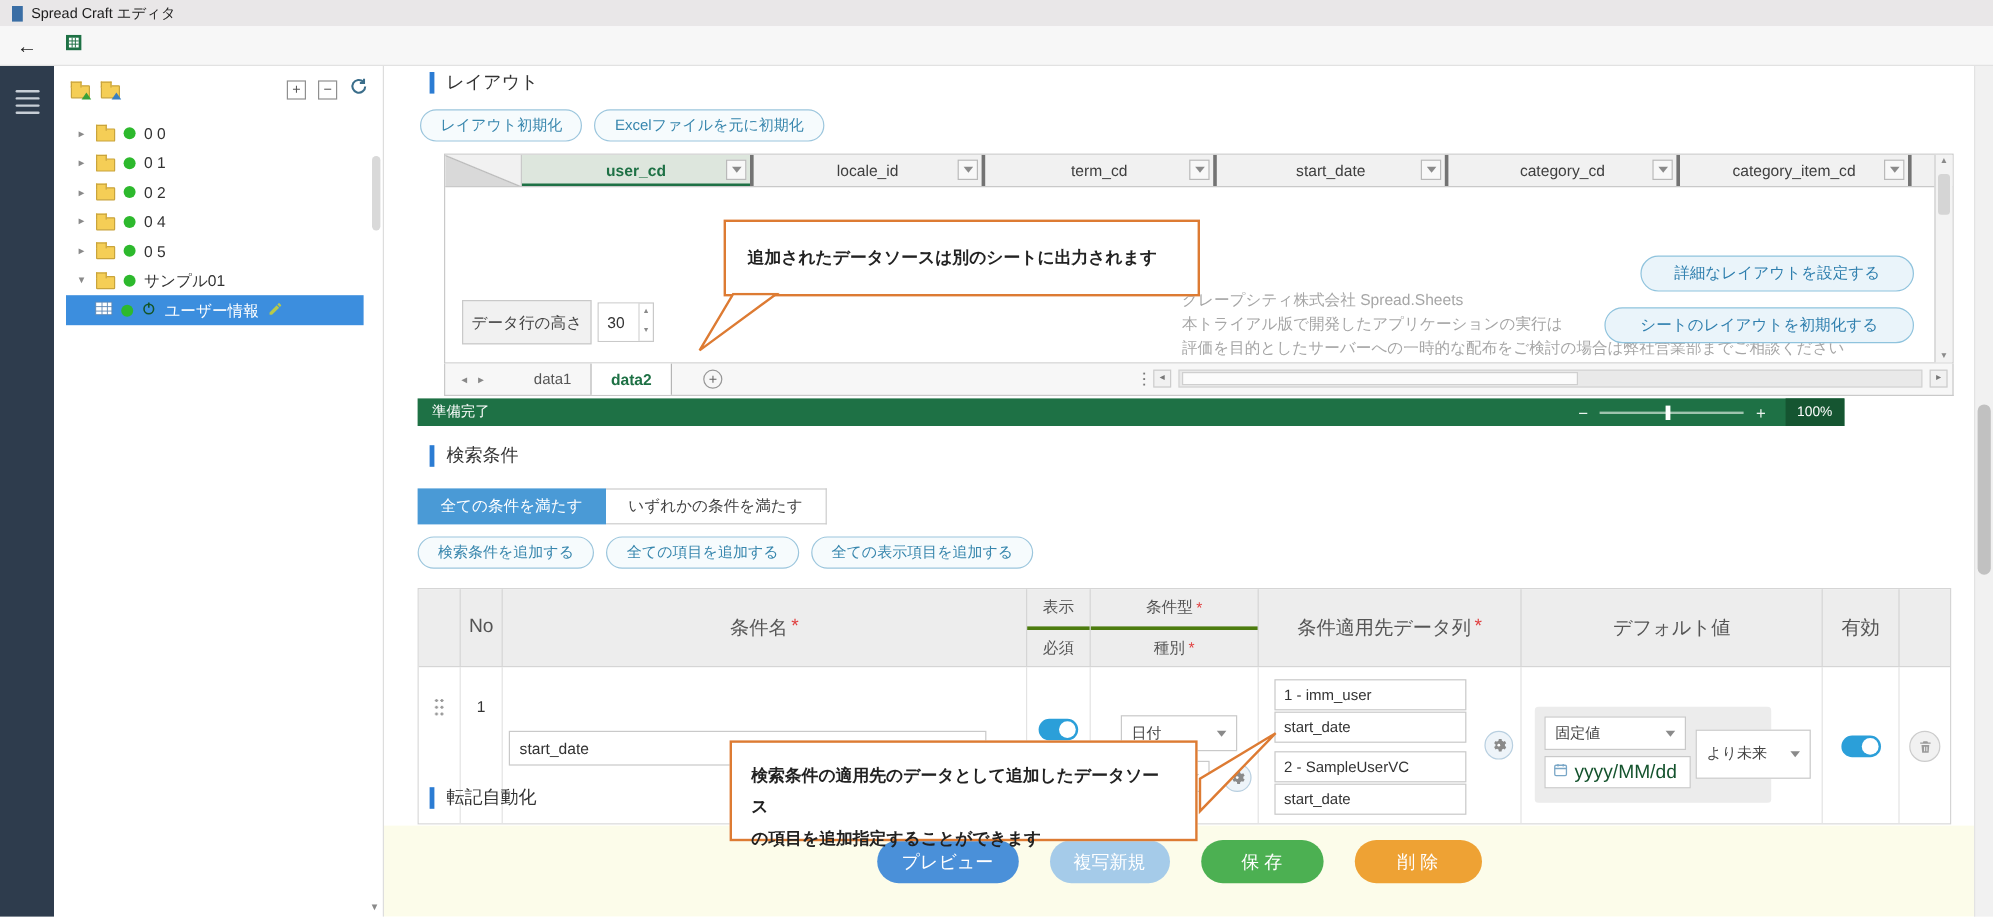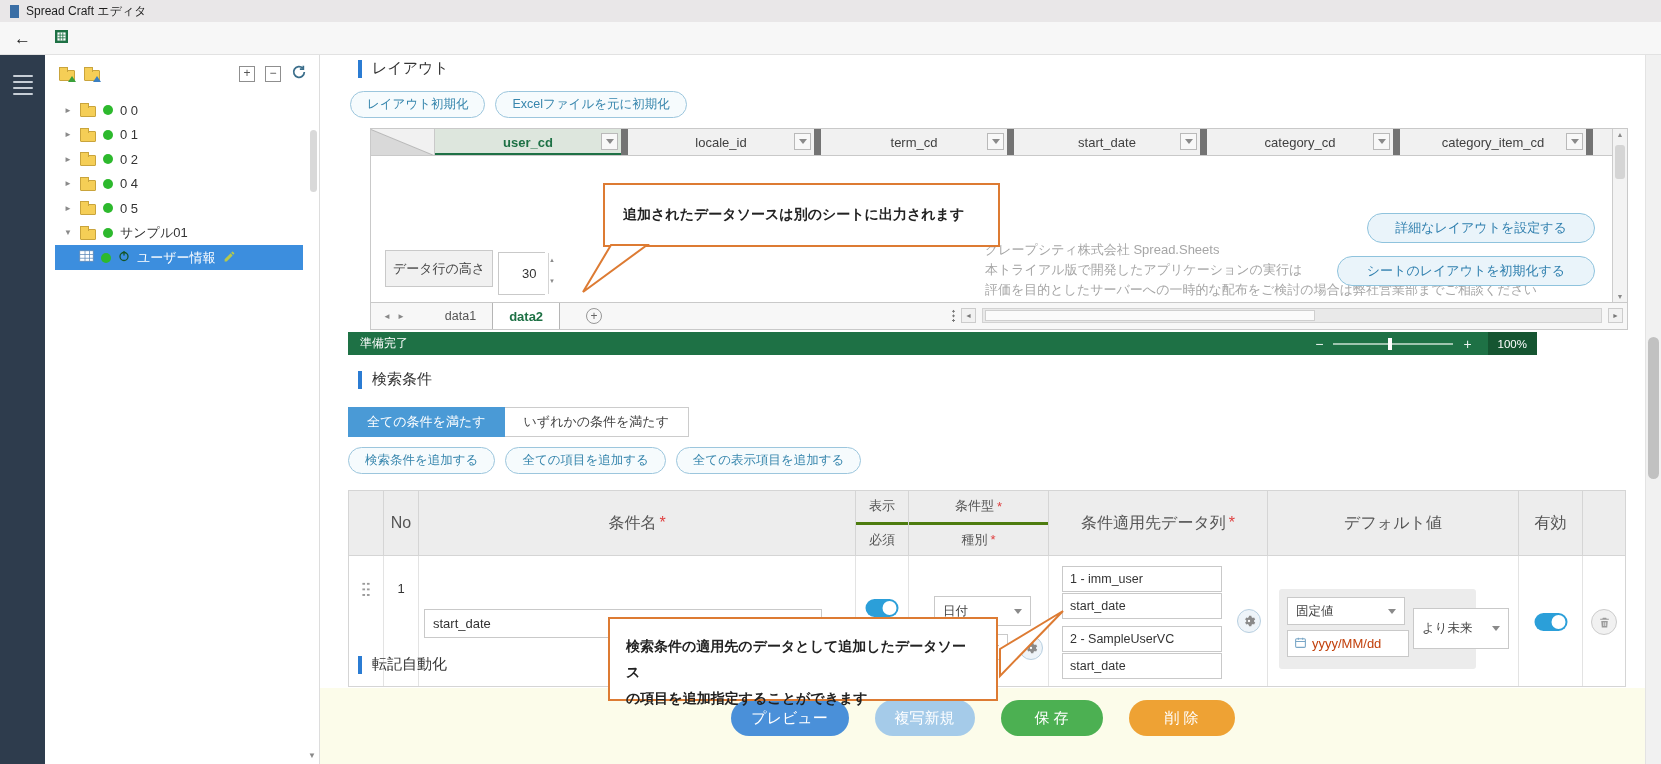--- a/index.html
+++ b/index.html
@@ -45,35 +45,35 @@
   .sec-header { position:absolute; display:flex; align-items:center; gap:10px; }
   .accent { width:4px; height:18px; background:#2b7cd3; }
   .sec-title { font-size:15px; color:#333; }
   .pill { height:27px; border:1px solid #9cc6dd; border-radius:14px; background:#f6fbfd; color:#3786ad; font-size:12.5px; display:inline-flex; align-items:center; padding:0 16px; white-space:nowrap; }
   .layout-pills { position:absolute; left:30px; top:36px; display:flex; gap:10px; }
 
   
   .sheet { position:absolute; left:50px; top:73px; width:1258px; height:175px; border:1px solid #c9c9c9; background:#fff; z-index:1; }
   .sheet-header { display:flex; height:27px; background:#f1f1f1; border-bottom:1px solid #c9c9c9; overflow:hidden; }
   .corner { width:64px; flex:0 0 auto; border-right:1px solid #c9c9c9; background:linear-gradient(to top right,#d9d9d9 47%,#b9b9b9 49%,#f1f1f1 51%); }
-  .shcol { width:193px; flex:0 0 auto; position:relative; display:flex; align-items:center; justify-content:center; border-right:7px solid #737373; font-size:13px; color:#3f3f3f; }
+  .shcol { width:193px; flex:0 0 auto; position:relative; display:flex; align-items:center; justify-content:center; border-right:3px solid #737373; font-size:13px; color:#3f3f3f; }
   .shcol .dd { position:absolute; right:3px; top:4px; width:17px; height:17px; border:1px solid #b9b9b9; background:#f8f8f8; display:flex; align-items:center; justify-content:center; }
   .shcol.selected { background:#dde6dd; color:#1e7145; font-weight:bold; box-shadow:inset 0 -2px 0 #1e7145; }
   .tri-down { width:0; height:0; border-left:4px solid transparent; border-right:4px solid transparent; border-top:5px solid #8a8a8a; }
   .sheet-vscroll { position:absolute; right:0; top:0; bottom:0; width:15px; background:#f3f3f3; border-left:1px solid #ccc; }
   .sheet-vscroll .arr { position:absolute; left:0; width:14px; text-align:center; font-size:7px; color:#8a8a8a; }
   .sv-thumb { position:absolute; left:2px; top:16px; width:10px; height:34px; background:#d5d5d5; border-radius:3px; }
 
   .callout { position:absolute; border:2px solid #dd7b33; background:#fff; z-index:6; font-weight:bold; font-size:14px; color:#222; }
   .callout1 { left:283px; top:128px; width:397px; height:64px; display:flex; align-items:center; padding:0 18px; }
   .callout2 { left:288px; top:562px; width:390px; height:84px; padding:14px 16px; line-height:26px; }
   .tail { position:absolute; z-index:7; }
 
   .rowheight-box { position:absolute; left:65px; top:195px; width:108px; height:37px; background:#f1f1f1; border:1px solid #c9c9c9; display:flex; align-items:center; justify-content:center; font-size:13px; color:#444; z-index:4; }
-  .rowheight-input { position:absolute; left:178px; top:197px; width:47px; height:43px; border:1px solid #c9c9c9; background:#fff; z-index:4; display:flex;padding-left:16px; }
+  .rowheight-input { position:absolute; left:178px; top:197px; width:47px; height:33px; border:1px solid #c9c9c9; background:#fff; z-index:4; display:flex; }
   .rowheight-input input { width:33px; border:none; outline:none; font-size:13px; padding-left:7px; color:#333; }
   .spin { width:13px; border-left:1px solid #d5d5d5; display:flex; flex-direction:column; }
   .spin span { flex:1; font-size:6px; color:#8a8a8a; text-align:center; line-height:15px; }
 
   .watermark { position:absolute; left:665px; top:185px; font-size:13px; color:#a6a6a6; line-height:20px; z-index:2; white-space:nowrap; }
   .right-pill { position:absolute; z-index:5; height:30px; border-radius:15px; border:1px solid #8fc3dd; background:#eaf4fa; color:#2f7fae; font-size:13px; display:flex; align-items:center; justify-content:center; }
 
   
   .tabbar { position:absolute; left:50px; top:248px; width:1258px; height:27px; background:#f7f7f7; border:1px solid #c9c9c9; border-top:none; display:flex; align-items:center; z-index:1; }
   .tab-nav { font-size:8px; color:#888; margin-left:12px; letter-spacing:6px; }
@@ -120,21 +120,21 @@
   .name-input { position:absolute; left:5px; top:53px; width:398px; height:29px; border:1px solid #c9c9c9; padding:0 8px; font-size:13px; color:#333; outline:none; }
   .tg { position:absolute; width:33px; height:18px; border-radius:9px; left:50%; transform:translateX(-50%); }
   .tg .knob { position:absolute; top:2px; width:14px; height:14px; border-radius:50%; background:#fff; }
   .tg.on { background:#2b9fd9; } .tg.on .knob { right:2px; }
   .tg.off { background:#c9c9c9; } .tg.off .knob { left:2px; }
   .sel { position:absolute; border:1px solid #c9c9c9; background:#fff; display:flex; align-items:center; justify-content:space-between; padding:0 8px; font-size:12.5px; color:#444; }
   .gearbtn { position:absolute; width:24px; height:24px; border-radius:50%; border:1px solid #b8cfe0; background:#eef4f9; display:flex; align-items:center; justify-content:center; }
   .fieldbox { position:absolute; left:13px; width:160px; height:26px; border:1px solid #c9c9c9; background:#fff; font-size:12.5px; color:#333; line-height:24px; padding:0 7px; white-space:nowrap; overflow:hidden; }
   .defbox { position:absolute; left:11px; top:33px; width:197px; height:80px; background:#ececec; border-radius:3px; }
   .dateinput { position:absolute; left:8px; top:41px; width:122px; height:27px; border:1px solid #c9c9c9; background:#fff; display:flex; align-items:center; gap:5px; padding:0 6px; }
-  .dateinput .ph { font-size:13px; color:#c2410c; }
+  .dateinput .ph { font-size:16px; color:#14532d; }
   .iconbtn { position:absolute; left:50%; transform:translateX(-50%); top:53px; width:26px; height:26px; border-radius:50%; border:1px solid #ccc; background:#f1f1f1; display:flex; align-items:center; justify-content:center; }
 
   .bottom-sec { position:absolute; left:38px; top:600px; display:flex; align-items:center; gap:10px; z-index:8; }
 
   
   .footer { position:absolute; left:0; bottom:0; width:1325px; height:76px; background:#fcfcea; display:flex; justify-content:center; gap:26px; padding-top:12px; z-index:3; }
   .btn { height:36px; border-radius:18px; color:#fff; font-size:15px; display:flex; align-items:center; justify-content:center; white-space:nowrap; }
   .btn-preview { width:118px; background:#4a90d9; }
   .btn-copy { width:100px; background:#a5cbe9; }
   .btn-save { width:102px; background:#4cb052; }

